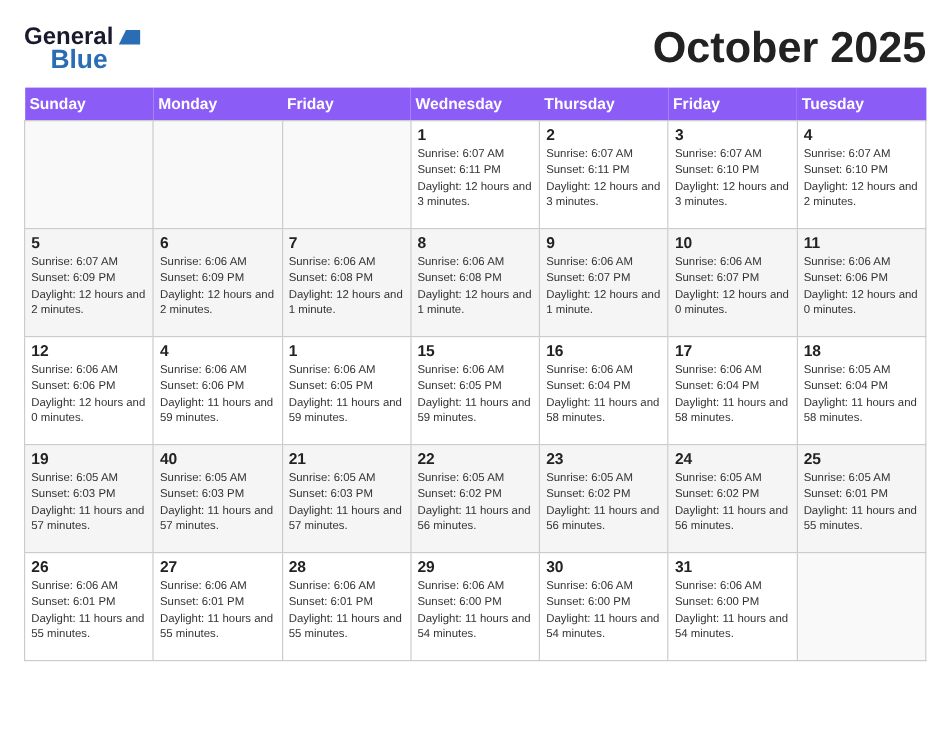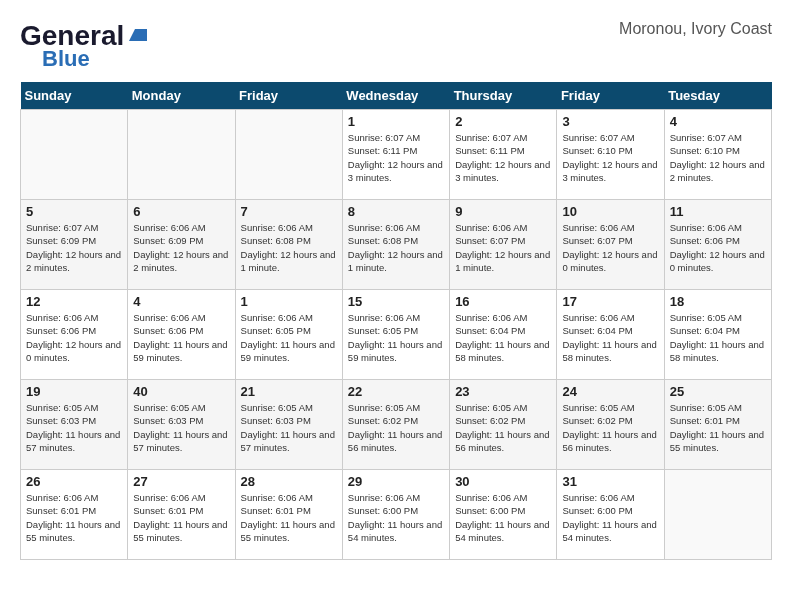--- a/index.html
+++ b/index.html
@@ -37,21 +37,21 @@
     .location {
       font-size: 16px;
       color: #555;
     }
     table {
       width: 100%;
       border-collapse: collapse;
       table-layout: fixed;
     }
     thead th {
-      background: #0c4a6e;
+      background: #8b5cf6;
       color: #fff;
       font-size: 13px;
       font-weight: bold;
       padding: 6px 4px;
       text-align: left;
     }
     tbody td {
       border: 1px solid #ccc;
       vertical-align: top;
       padding: 4px 5px;
@@ -80,29 +80,29 @@
     .empty {
       background: #f9f9f9 !important;
     }
   </style>
 </head>
 <body>
 
 <div class="header">
   <div class="logo">
     <div class="logo-top">
-      <span style="font-size:28px;font-weight:bold;color:#1a1a2e;">General</span>
+      <span style="font-size:20px;font-weight:bold;color:#1a1a2e;">General</span>
       <svg width="22" height="22" viewBox="0 0 22 22" style="margin-left:1px;margin-top:-4px;">
         <polygon points="4,18 10,6 22,6 22,18" fill="#2a6db5"></polygon>
       </svg>
     </div>
     <span style="font-size:22px;font-weight:bold;color:#2a6db5;margin-top:-6px;margin-left:22px;">Blue</span>
   </div>
   <div class="title-block">
-    <div class="location">Moronou, Ivory Coast</div>
+    <div class="month-title">October 2025</div>
   </div>
 </div>
 
 <table>
   <thead>
     <tr id="thead-row">
         <th>Sunday</th>
         <th>Monday</th>
         <th>Friday</th>
         <th>Wednesday</th>

